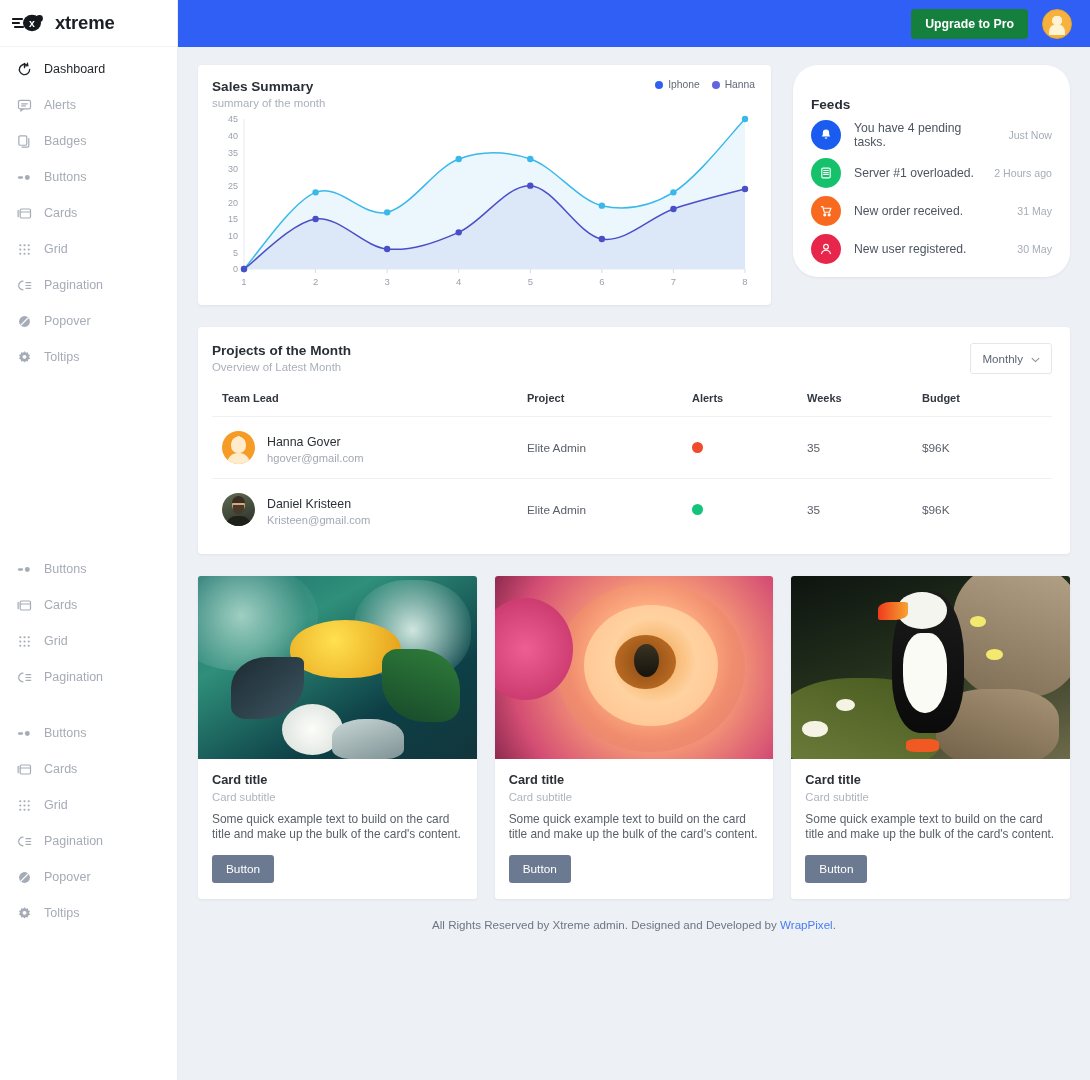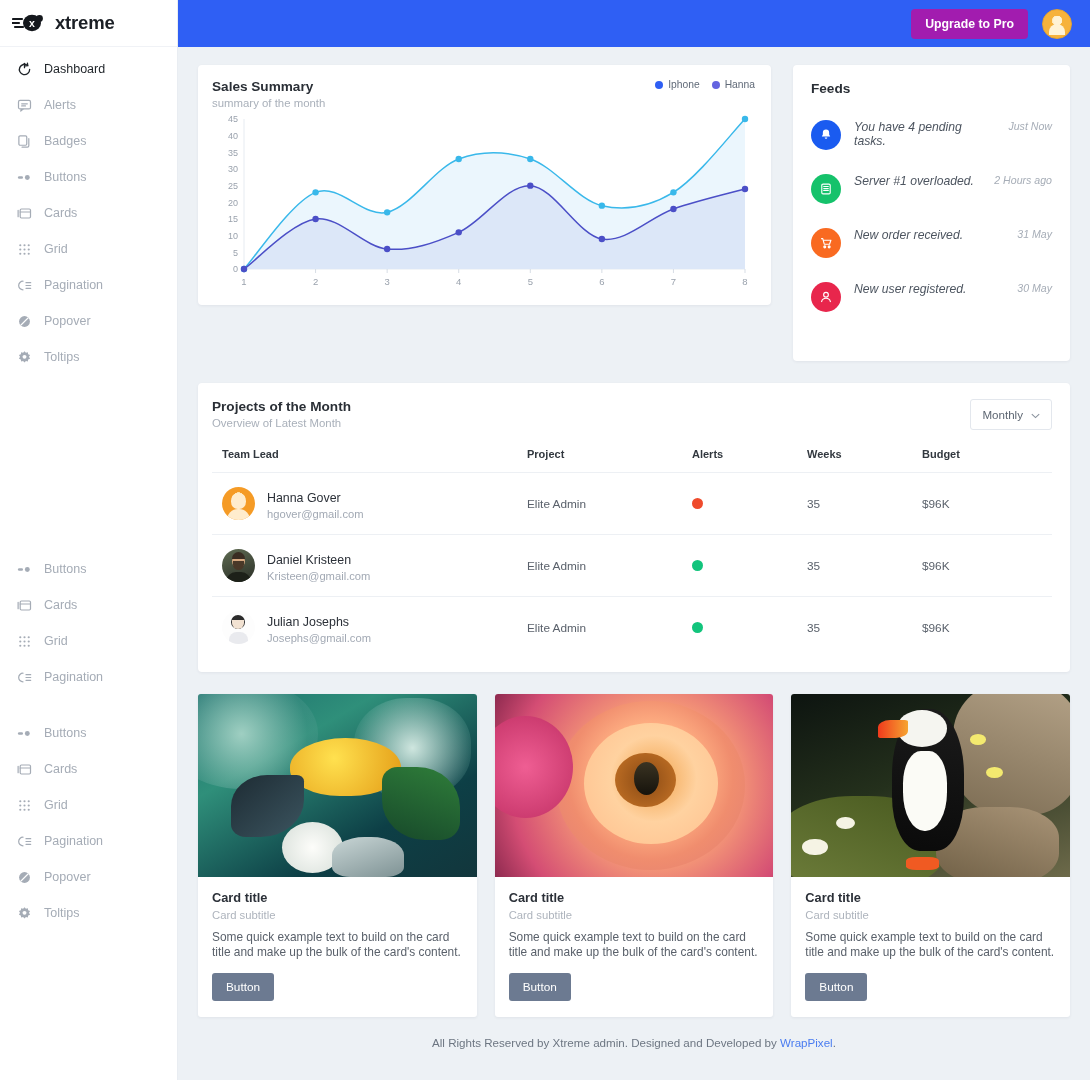--- a/index.html
+++ b/index.html
@@ -43,21 +43,21 @@
   .nav-gap { height: 20px; }
 
   
   .main { flex: 1; height: 1080px; display: flex; flex-direction: column; overflow: hidden; }
   .topbar {
     height: 47px; background: #2f5ff4;
     display: flex; align-items: center; justify-content: flex-end;
     padding-right: 18px; gap: 14px; flex: 0 0 47px;
   }
   .upgrade-btn {
-    background: #a21caf; color: #fff; border: none;
+    background: #15803d; color: #fff; border: none;
     font-family: inherit; font-size: 12.3px; font-weight: bold;
     padding: 8px 14px; border-radius: 4px; cursor: pointer;
     white-space: nowrap;
   }
   .avatar-top {
     width: 30px; height: 30px; border-radius: 50%;
     background: radial-gradient(circle at 50% 38%, #ffe9b8 0 22%, #f6b23c 23% 100%);
     position: relative; overflow: hidden; cursor: pointer;
     border: 1px solid #e8a42e;
   }
@@ -73,35 +73,35 @@
 
   .content { flex: 1; overflow: hidden; padding: 18px 20px 0 20px; }
 
   .card {
     background: #fff; border-radius: 4px;
     box-shadow: 0 1px 3px rgba(50,60,80,.07);
   }
 
   .row1 { display: flex; gap: 22px; align-items: flex-start; }
   .sales-card { width: 573px; height: 240px; padding: 14px 16px 8px 14px; }
-  .feeds-card { flex: 1; height: 296px; padding: 16px 18px; }
+  .feeds-card { flex: 1; height: 212px; padding: 32px 18px; border-radius: 25px; }
 
   .card-title { font-size: 13.6px; color: #2a2f36; font-weight: bold; }
   .card-sub { font-size: 11.4px; color: #a9b0ba; margin-top: 3px; }
 
   .legend { display: flex; gap: 12px; align-items: center; justify-content: flex-end; }
   .legend-item { display: flex; align-items: center; gap: 5px; font-size: 10.3px; color: #606a78; }
   .legend-dot { width: 8px; height: 8px; border-radius: 50%; display: inline-block; }
 
   .chart-head { display: flex; justify-content: space-between; align-items: flex-start; }
   .chart-wrap { position: relative; margin-top: 4px; height: 185px; }
   .chart-wrap svg { display: block; }
 
   
-  .feed-row { display: flex; gap: 13px; margin-top: 24px; font-style: italic; }
+  .feed-row { display: flex; align-items: center; gap: 13px; margin-top: 8px; }
   .feed-ico {
     width: 30px; height: 30px; border-radius: 50%; flex: 0 0 30px;
     display: flex; align-items: center; justify-content: center;
   }
   .feed-txt { flex: 1; font-size: 12.2px; color: #4d5560; }
   .feed-time { font-size: 10.6px; color: #a6adb7; white-space: nowrap; }
 
   
   .projects-card { margin-top: 22px; padding: 16px 18px 14px 14px; }
   .proj-head { display: flex; justify-content: space-between; align-items: flex-start; }
@@ -547,37 +547,20 @@
                       <div style="position:absolute;left:4px;bottom:0;width:25px;height:10px;border-radius:10px 10px 0 0;background:#1d2119"></div>
                     </span>
                     <span><span class="lead-name">Daniel Kristeen</span><div class="lead-mail">Kristeen@gmail.com</div></span>
                   </div>
                 </td>
                 <td class="cellgrey">Elite Admin</td>
                 <td><span class="dot" style="background:#12c47c"></span></td>
                 <td class="cellgrey">35</td>
                 <td class="cellgrey">$96K</td>
               </tr>
-              <tr>
-                <td>
-                  <div class="lead">
-                    <span class="lead-av">
-                      <div style="position:absolute;inset:0;background:#fdfdfd"></div>
-                      <div style="position:absolute;left:9px;top:4px;width:14px;height:14px;border-radius:50%;background:#2b2b2b"></div>
-                      <div style="position:absolute;left:10px;top:9px;width:12px;height:9px;border-radius:0 0 6px 6px;background:#f2e2d2"></div>
-                      <div style="position:absolute;left:7px;bottom:0;width:19px;height:12px;border-radius:8px 8px 0 0;background:#e9eaee"></div>
-                    </span>
-                    <span><span class="lead-name">Julian Josephs</span><div class="lead-mail">Josephs@gmail.com</div></span>
-                  </div>
-                </td>
-                <td class="cellgrey">Elite Admin</td>
-                <td><span class="dot" style="background:#12c47c"></span></td>
-                <td class="cellgrey">35</td>
-                <td class="cellgrey">$96K</td>
-              </tr>
             </tbody>
         </table>
       </section>
 
       <div class="row3" id="cards-row">
           <div class="pic-card">
             <div class="pic">
               <div style="position:absolute;inset:0;background:linear-gradient(150deg,#1d6f6d 0%,#2f8f7a 30%,#0d3f46 70%,#12363c 100%)"></div>
               <div style="position:absolute;left:-12%;top:-8%;width:55%;height:60%;border-radius:50%;background:radial-gradient(circle,#9fcfc2 0%,rgba(90,160,150,.25) 70%)"></div>
               <div style="position:absolute;right:2%;top:2%;width:42%;height:55%;border-radius:45%;background:radial-gradient(circle,#cfe6df 0%,rgba(120,180,170,.2) 75%)"></div>

